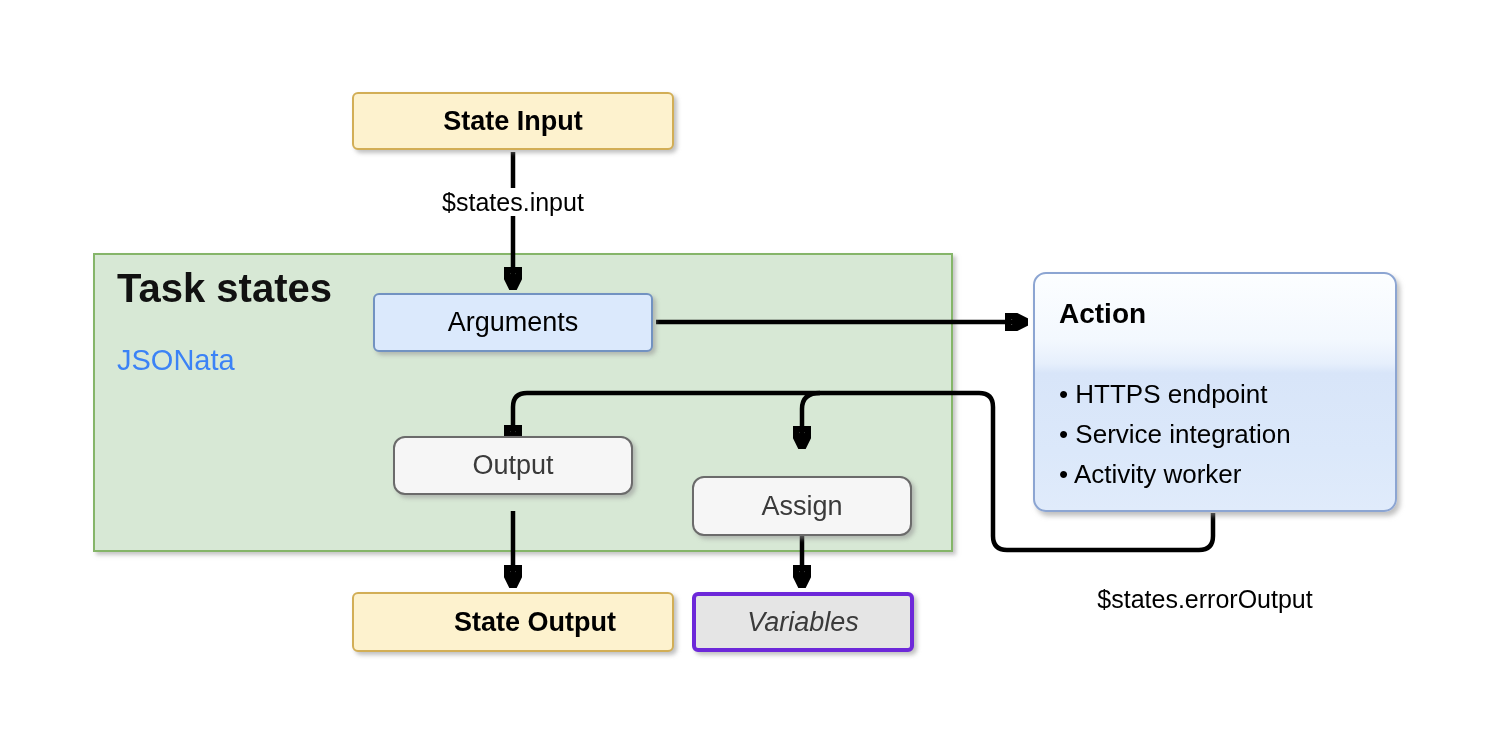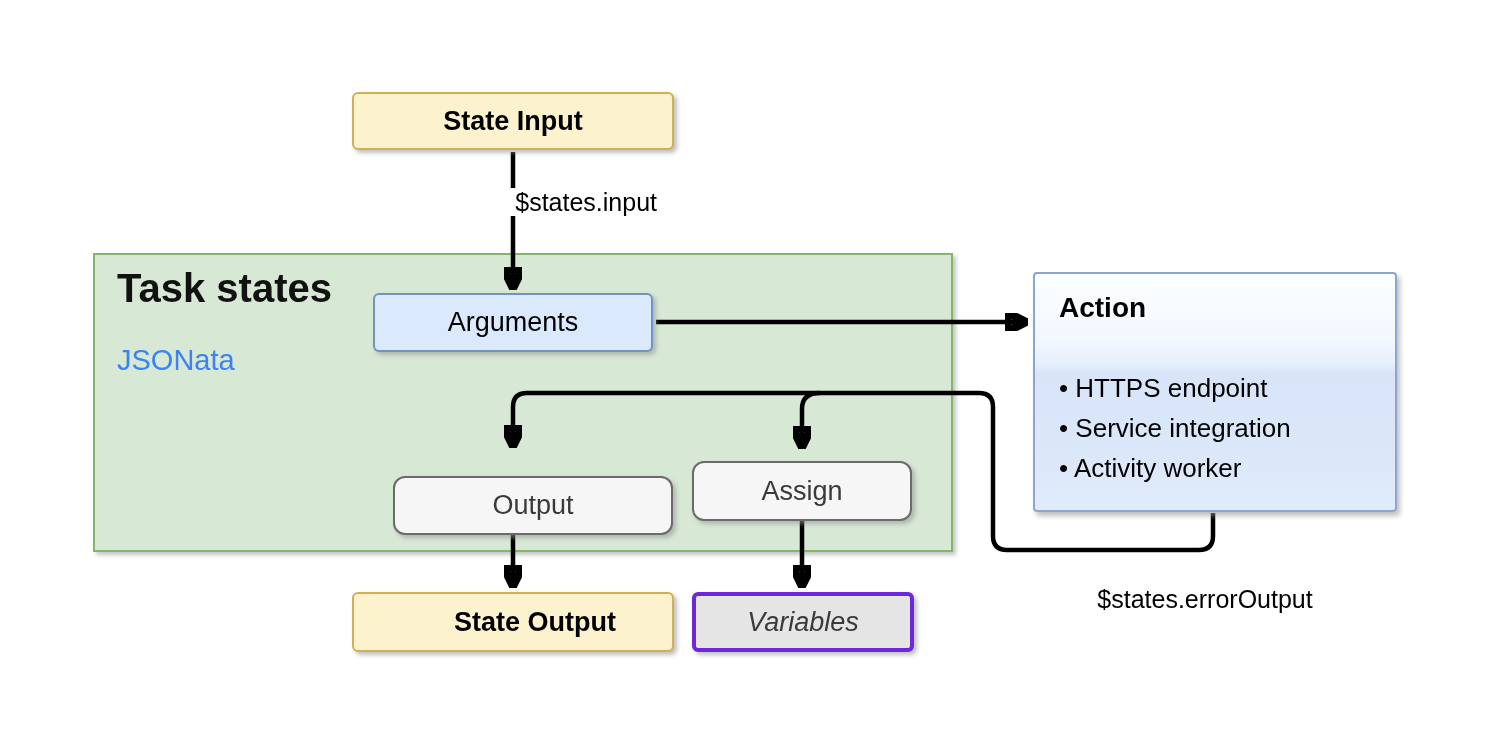--- a/index.html
+++ b/index.html
@@ -75,27 +75,27 @@
     left: 117px; top: 344px;
     font-size: 29px;
     color: #3b82f6;
     z-index: 3;
   }
 
   
   .action-box {
     left: 1033px; top: 272px; width: 364px; height: 240px;
     border: 2px solid #8ca5d2;
-    border-radius: 4px;
+    border-radius: 13px;
     background: linear-gradient(180deg,
       #fcfeff 0%, #f3f8fe 28%, #e6effc 38%,
       #d8e5f9 42%, #dbe8fa 75%, #e0ebfb 100%);
     box-shadow: 3px 4px 5px rgba(150,150,150,0.6);
     z-index: 3;
-    padding: 18px 24px;
+    padding: 24px 24px;
   }
   .action-title {
     font-size: 28px;
     font-weight: bold;
     color: #000000;
     margin-bottom: 44px;
   }
   .action-bullet {
     font-size: 26px;
     color: #000000;
@@ -151,40 +151,40 @@
   </svg>
 
   <div class="abs task-box"></div>
   <div class="abs task-title">Task states</div>
   <div class="abs task-subtitle">JSONata</div>
 
   <div class="abs node node-yellow" style="left:352px; top:92px; width:322px; height:58px;">
     <span>State Input</span>
   </div>
 
-  <div class="abs flow-label" style="left:363px; top:188px; width:300px;text-align:right;">
+  <div class="abs flow-label" style="left:363px; top:188px; width:300px;">
     <span class="label-bg">$states.input</span>
   </div>
 
   <div class="abs node node-blue" style="left:373px; top:293px; width:280px; height:59px;">
     <span>Arguments</span>
   </div>
 
   <div class="abs action-box">
     <div class="action-title">Action</div>
     <div class="action-bullet">HTTPS endpoint</div>
     <div class="action-bullet">Service integration</div>
     <div class="action-bullet">Activity worker</div>
   </div>
 
-  <div class="abs node node-gray" style="left:393px; top:476px; width:280px; height:59px;">
+  <div class="abs node node-gray" style="left:393px; top:436px; width:240px; height:59px;">
     <span>Output</span>
   </div>
 
-  <div class="abs node node-gray" style="left:692px; top:461px; width:220px; height:60px;">
+  <div class="abs node node-gray" style="left:692px; top:476px; width:220px; height:60px;">
     <span>Assign</span>
   </div>
 
   <div class="abs node node-yellow" style="left:352px; top:592px; width:322px; height:60px;padding-left:44px;">
     <span>State Output</span>
   </div>
 
   <div class="abs node node-darkgray" style="left:692px; top:592px; width:222px; height:60px;">
     <span>Variables</span>
   </div>

